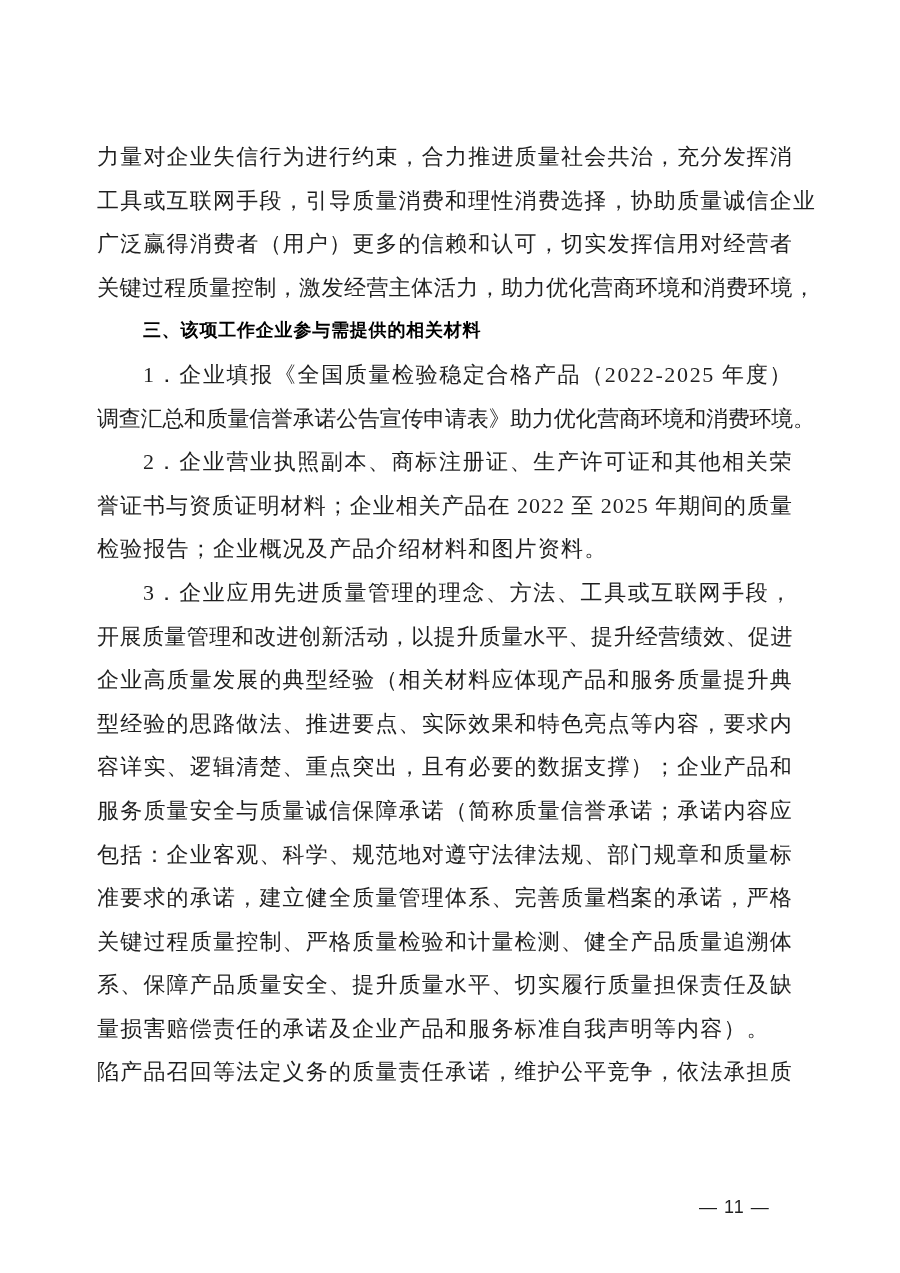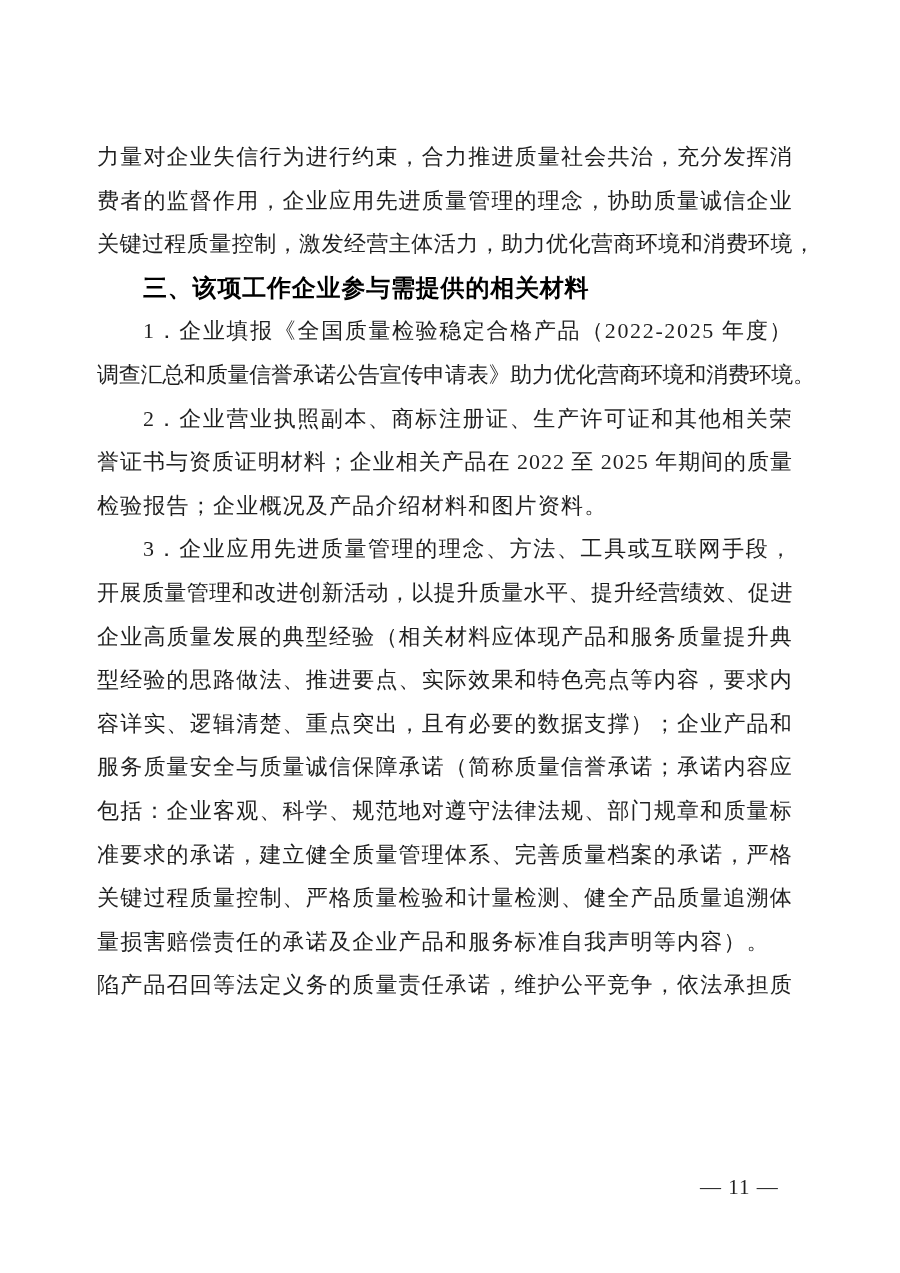--- a/index.html
+++ b/index.html
@@ -31,59 +31,61 @@
   }
   .line.indent {
     text-indent: 46px;
   }
   .line .line-text {
     letter-spacing: 1.2px;
   }
   .line.heading {
     font-family: "Liberation Sans", sans-serif;
     font-weight: bold;
-    font-size: 24px;
+    font-size: 18px;
     color: #000000;
   }
   .line.heading .line-text {
     letter-spacing: 0.8px;
   }
   .footer {
     position: absolute;
     left: 675px;
-    top: 1150px;
-    font-size: 21px;
+    top: 1176px;
+    font-size: 18px;
     color: #1f1f1f;
-    font-family: Liberation Serif, serif;
+    font-family: Liberation Sans, sans-serif;
     letter-spacing: 1px;
     white-space: pre;
   }
 </style>
 </head>
 <body>
 
 <div class="page">
   <div class="text-block" id="text-block">
       <div class="line body justify"><span class="line-text" style="letter-spacing: 1.2px;">力量对企业失信行为进行约束，合力推进质量社会共治，充分发挥消</span></div>
-      <div class="line body justify"><span class="line-text" style="letter-spacing: 1.2px;">费者的监督作用，企业应用先进质量管理的理念，协助质量诚信企业</span></div>
+      <div class="line body justify"><span class="line-text" style="letter-spacing: 1.2px;">工具或互联网手段，引导质量消费和理性消费选择，协助质量诚信企业</span></div>
+      <div class="line body justify"><span class="line-text" style="letter-spacing: 1.2px;">广泛赢得消费者（用户）更多的信赖和认可，切实发挥信用对经营者</span></div>
       <div class="line body justify"><span class="line-text" style="letter-spacing: 0.451613px;">关键过程质量控制，激发经营主体活力，助力优化营商环境和消费环境，</span></div>
       <div class="line heading indent"><span class="line-text">三、该项工作企业参与需提供的相关材料</span></div>
       <div class="line body indent justify"><span class="line-text" style="letter-spacing: 1.64157px; text-align: right;">1．企业填报《全国质量检验稳定合格产品（2022-2025 年度）</span></div>
       <div class="line body justify"><span class="line-text" style="letter-spacing: -0.25px;">调查汇总和质量信誉承诺公告宣传申请表》助力优化营商环境和消费环境。</span></div>
       <div class="line body indent justify"><span class="line-text" style="letter-spacing: 1.60714px; text-align: right;">2．企业营业执照副本、商标注册证、生产许可证和其他相关荣</span></div>
       <div class="line body justify"><span class="line-text" style="letter-spacing: 0.972973px;">誉证书与资质证明材料；企业相关产品在 2022 至 2025 年期间的质量</span></div>
       <div class="line body"><span class="line-text">检验报告；企业概况及产品介绍材料和图片资料。</span></div>
       <div class="line body indent justify"><span class="line-text" style="letter-spacing: 1.60714px;">3．企业应用先进质量管理的理念、方法、工具或互联网手段，</span></div>
       <div class="line body justify"><span class="line-text" style="letter-spacing: 0.451613px;">开展质量管理和改进创新活动，以提升质量水平、提升经营绩效、促进</span></div>
       <div class="line body justify"><span class="line-text" style="letter-spacing: 1.2px;">企业高质量发展的典型经验（相关材料应体现产品和服务质量提升典</span></div>
       <div class="line body justify"><span class="line-text" style="letter-spacing: 1.2px;">型经验的思路做法、推进要点、实际效果和特色亮点等内容，要求内</span></div>
       <div class="line body justify"><span class="line-text" style="letter-spacing: 1.2px; text-align: right;">容详实、逻辑清楚、重点突出，且有必要的数据支撑）；企业产品和</span></div>
       <div class="line body justify"><span class="line-text" style="letter-spacing: 1.2px;">服务质量安全与质量诚信保障承诺（简称质量信誉承诺；承诺内容应</span></div>
       <div class="line body justify"><span class="line-text" style="letter-spacing: 1.2px;">包括：企业客观、科学、规范地对遵守法律法规、部门规章和质量标</span></div>
       <div class="line body justify"><span class="line-text" style="letter-spacing: 1.2px;">准要求的承诺，建立健全质量管理体系、完善质量档案的承诺，严格</span></div>
       <div class="line body justify"><span class="line-text" style="letter-spacing: 1.2px;">关键过程质量控制、严格质量检验和计量检测、健全产品质量追溯体</span></div>
+      <div class="line body justify"><span class="line-text" style="letter-spacing: 1.2px;">系、保障产品质量安全、提升质量水平、切实履行质量担保责任及缺</span></div>
       <div class="line body"><span class="line-text">量损害赔偿责任的承诺及企业产品和服务标准自我声明等内容）。</span></div>
       <div class="line body justify"><span class="line-text" style="letter-spacing: 1.2px;">陷产品召回等法定义务的质量责任承诺，维护公平竞争，依法承担质</span></div>
     </div>
   <div class="footer">
     <span>— 11 —</span>
   </div>
 </div>
 
 </body></html>

